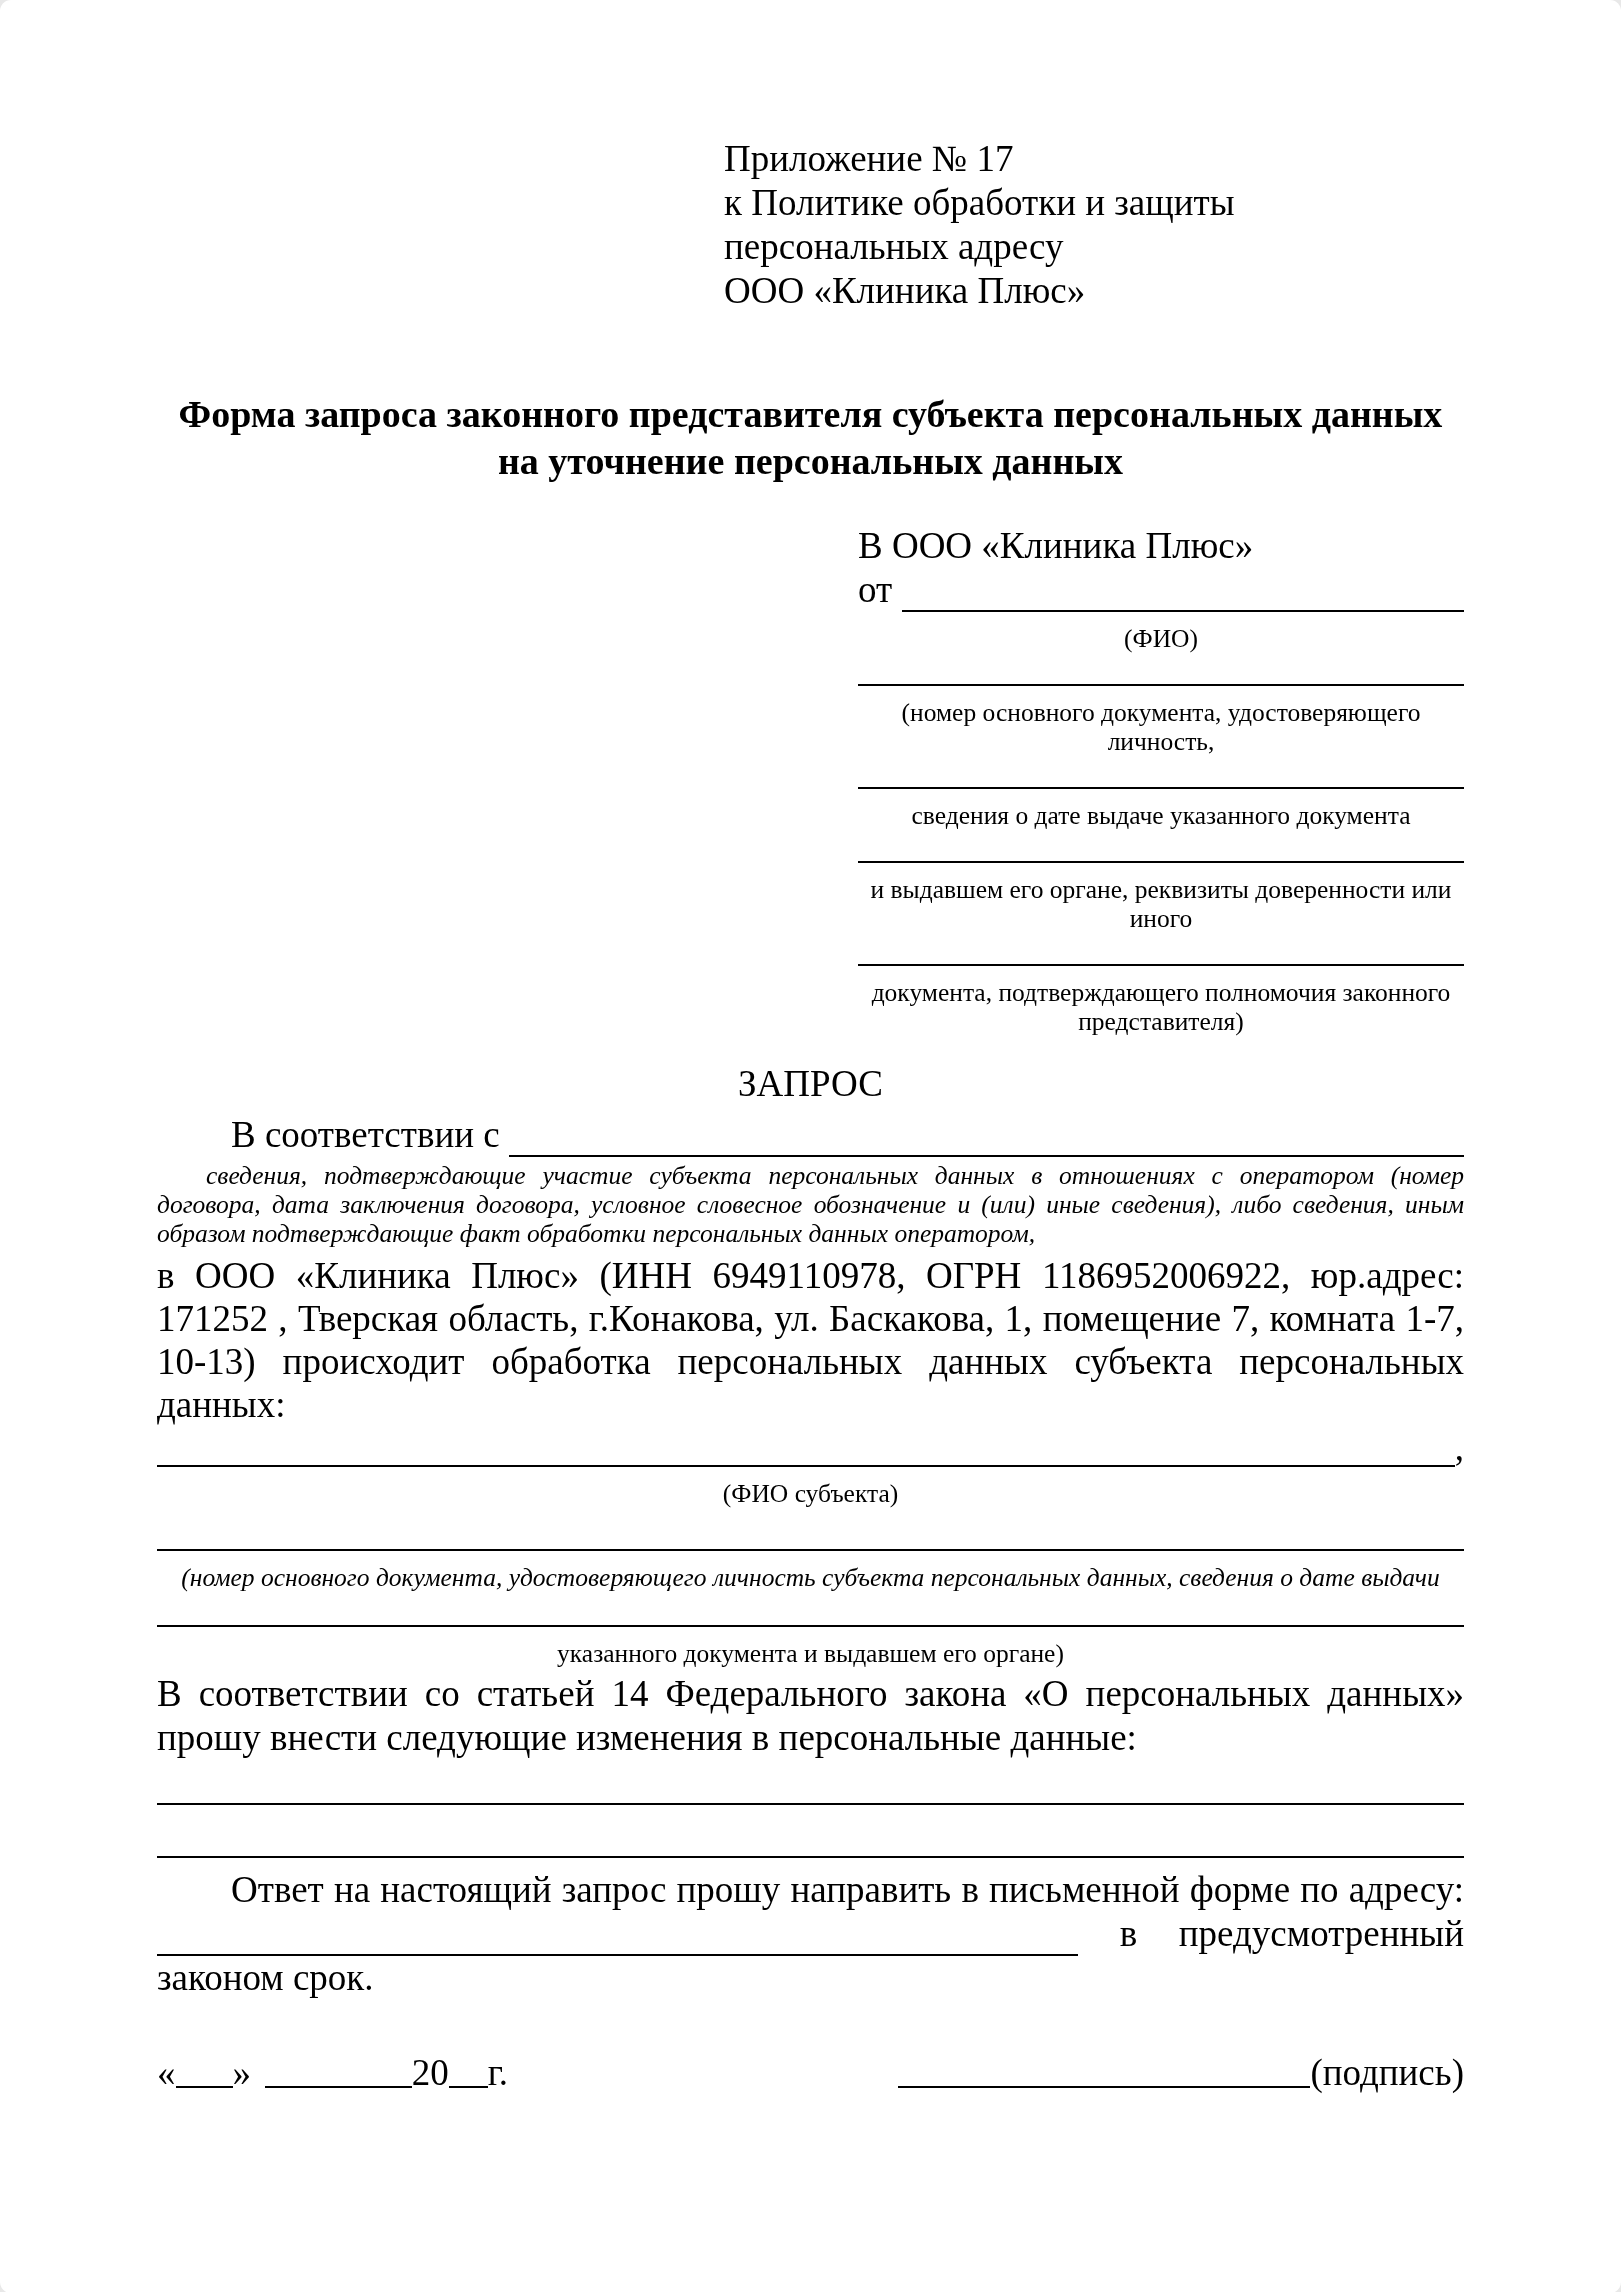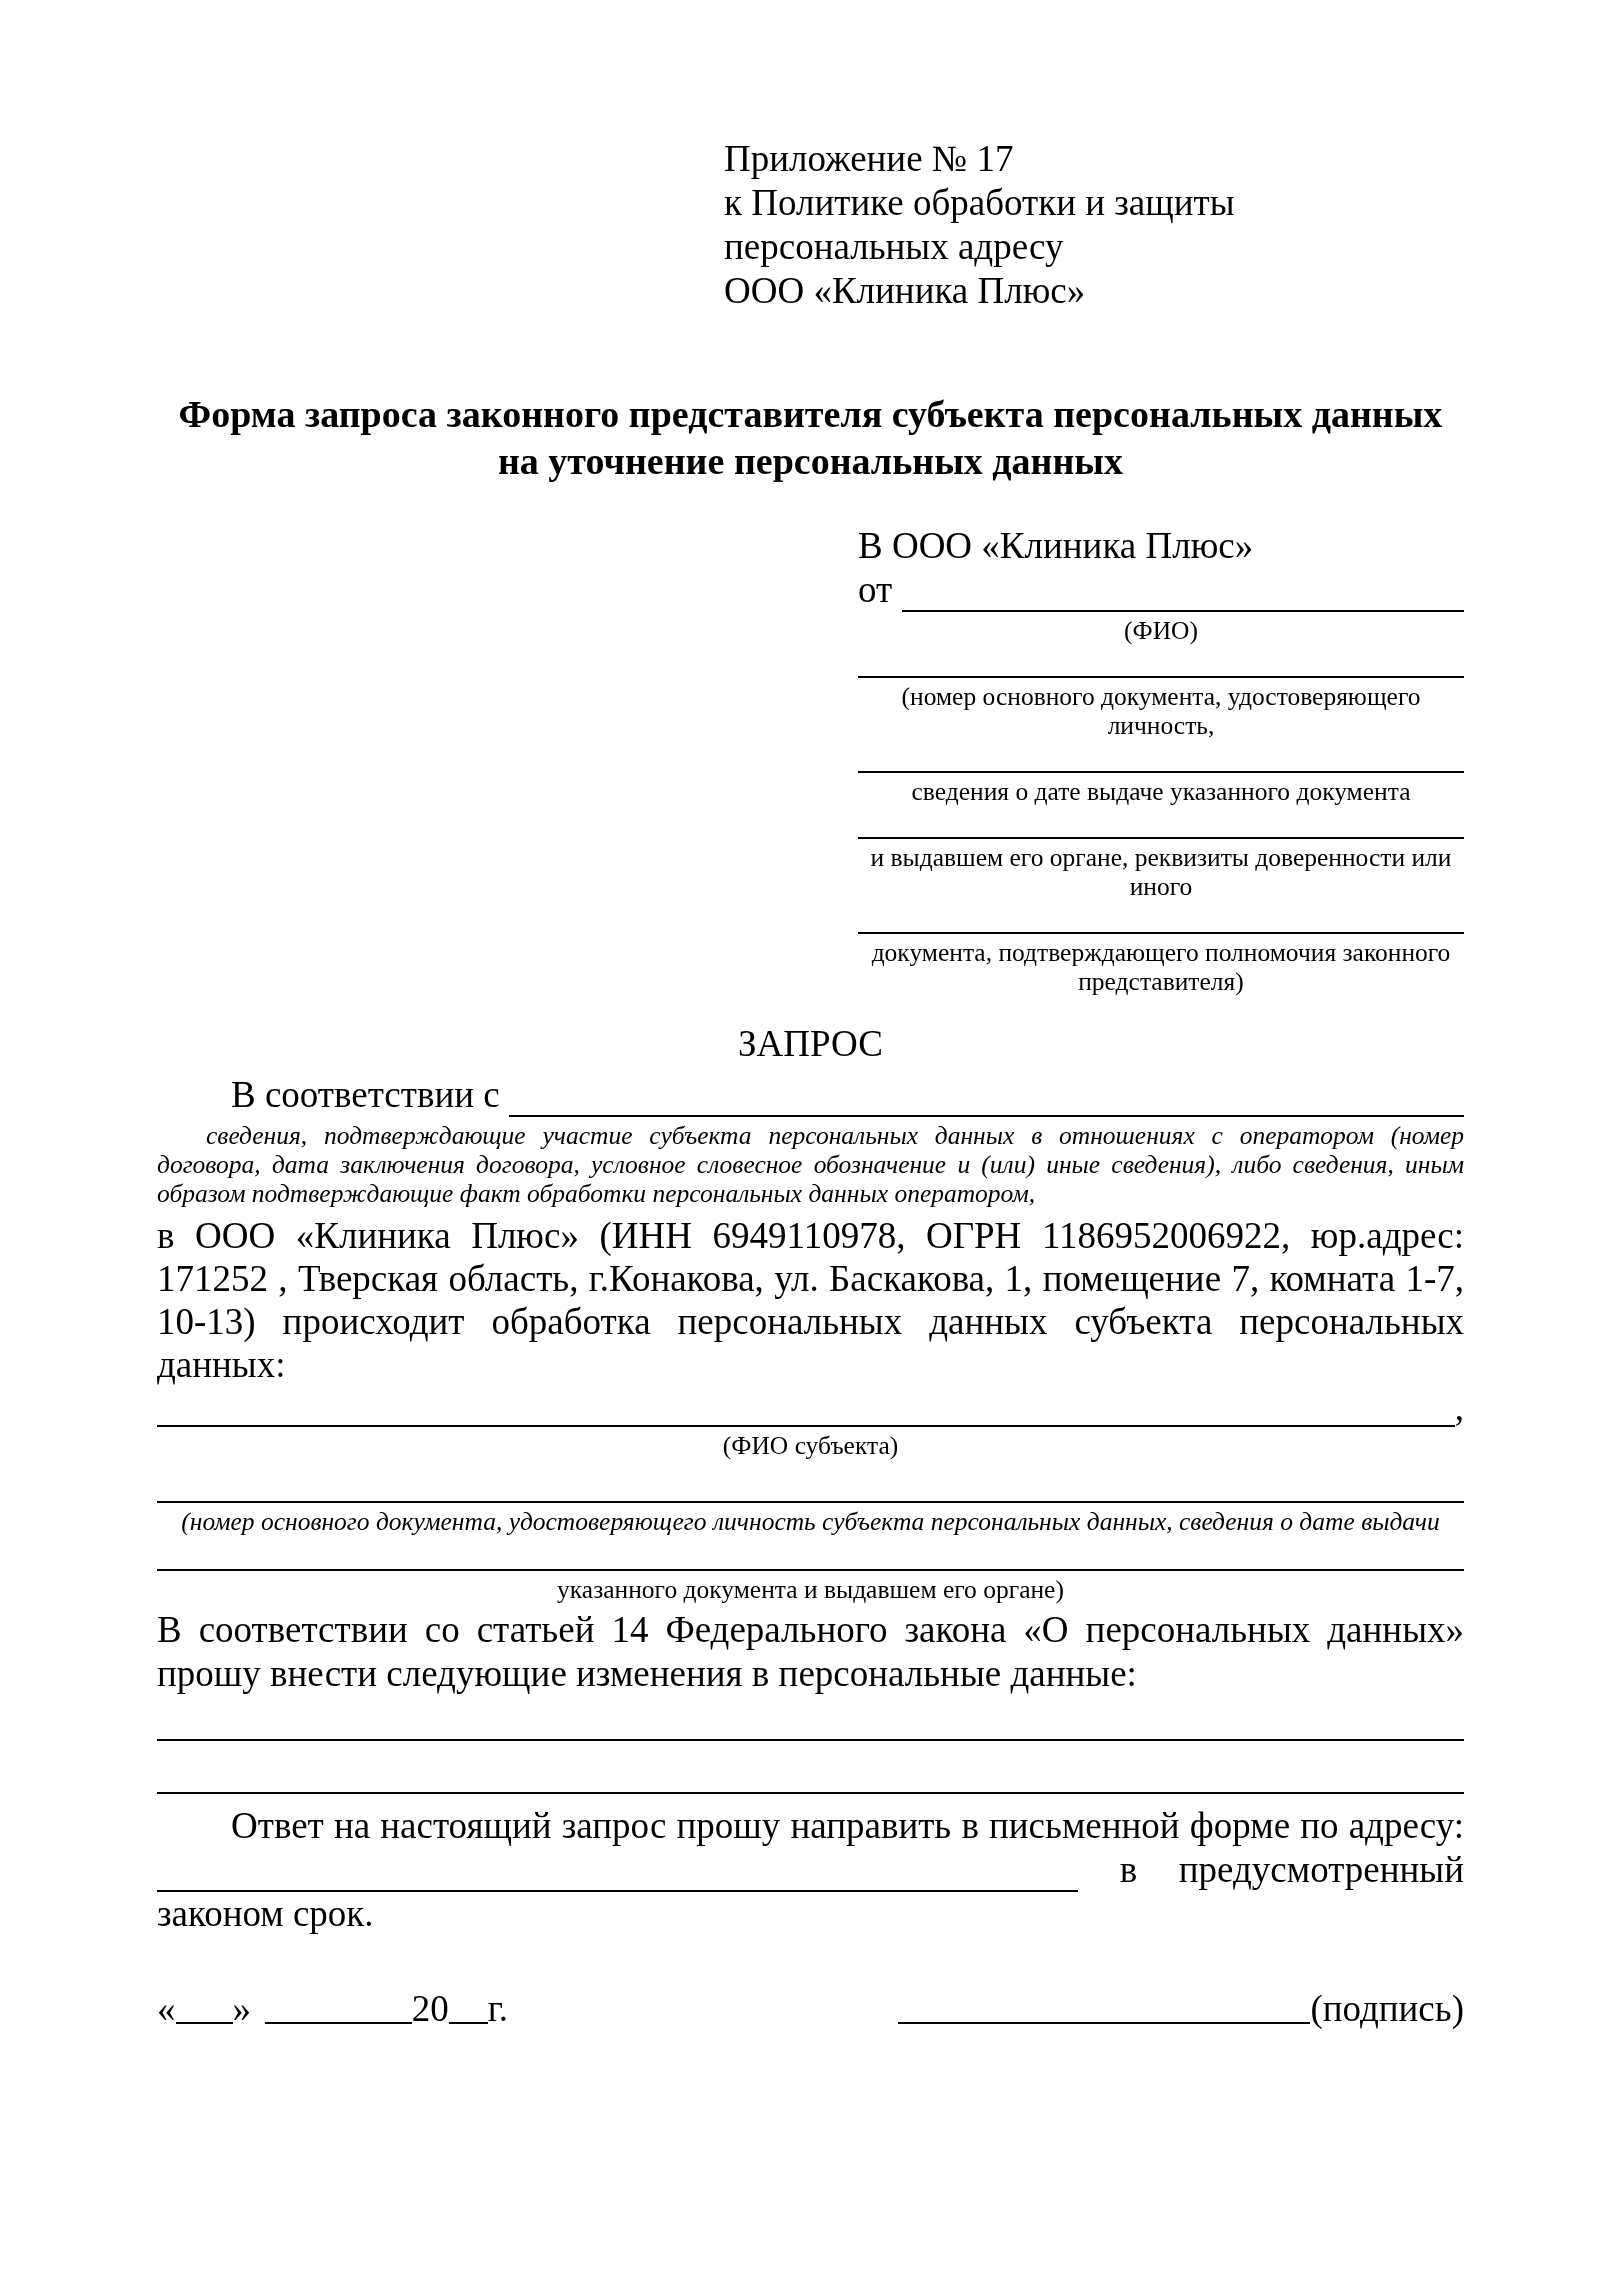--- a/index.html
+++ b/index.html
@@ -6,33 +6,34 @@
   .page{
     position:relative;
     width:1621px;height:2293px;
     margin:0 auto;
     background:#ffffff;
     box-sizing:border-box;
     padding:137px 157px 0 157px;
     font-family:"Liberation Serif","DejaVu Serif",serif;
     font-size:37px;line-height:44px;
     color:#000;
+    border-radius:11px;
   }
   
   .hdr{margin-left:567px;}
   .hdr div{line-height:44px;}
   
   .title{margin-top:78px;text-align:center;font-weight:bold;font-size:38px;line-height:47px;}
   
   .addr{margin-left:701px;margin-top:39px;}
   .addr-to{line-height:44px;}
   .addr-from{display:flex;align-items:flex-end;height:44px;}
   .addr-from .lbl{line-height:44px;}
   .blank{flex:1;border-bottom:2.9px solid #000;height:33px;margin-left:9.8px;}
-  .cap{font-size:25.5px;line-height:29px;text-align:center;margin-top:4px;}
+  .cap{font-size:25.5px;line-height:29px;text-align:center;margin-top:12px;}
   .addr-row .bline{height:31px;border-bottom:2.9px solid #000;}
   
   .zapros{margin-top:25.5px;text-align:center;}
   .intro{display:flex;align-items:flex-end;margin-top:7.8px;padding-left:74px;height:44px;}
   .intro .lbl{line-height:44px;white-space:nowrap;}
   .footnote{margin-top:3.9px;font-size:25.5px;line-height:29px;text-align:justify;text-indent:49px;font-style:italic;}
   .para{margin-top:5.9px;text-align:justify;line-height:43px;}
   .subject-row{display:flex;align-items:flex-end;margin-top:2px;height:39px;}
   .subject-row .comma{line-height:39px;}
   .fline{height:33px;border-bottom:2.9px solid #000;}

